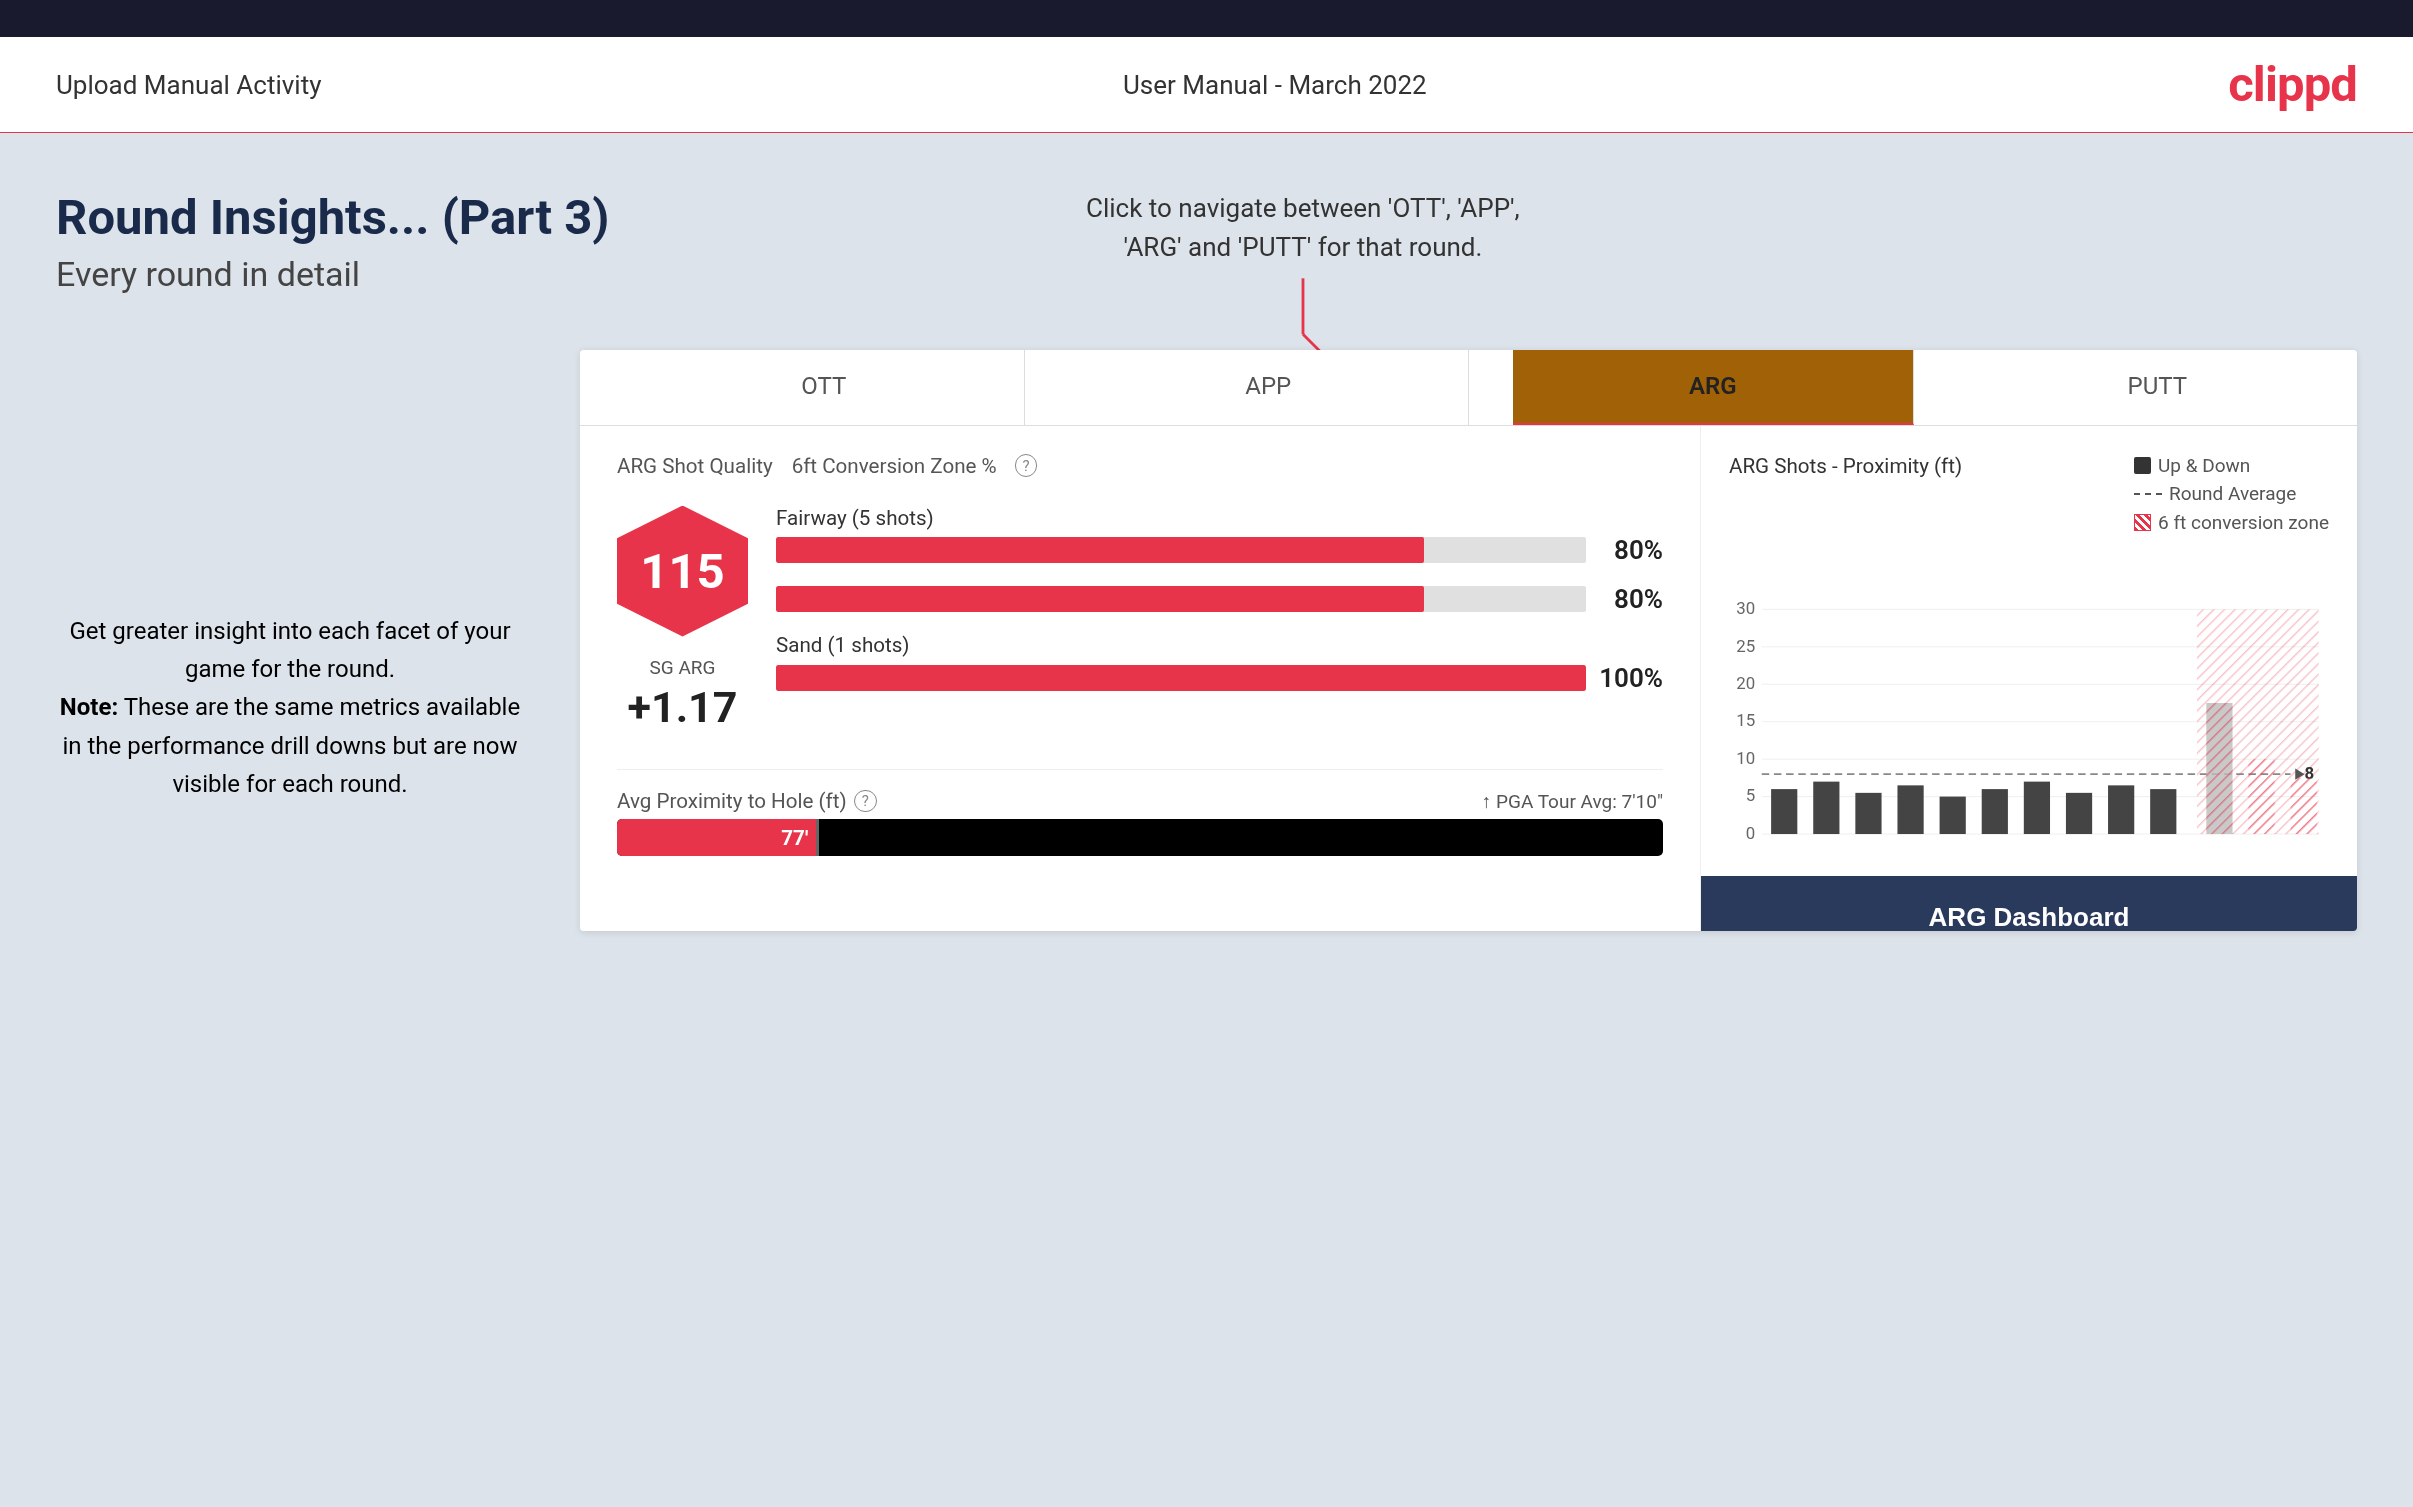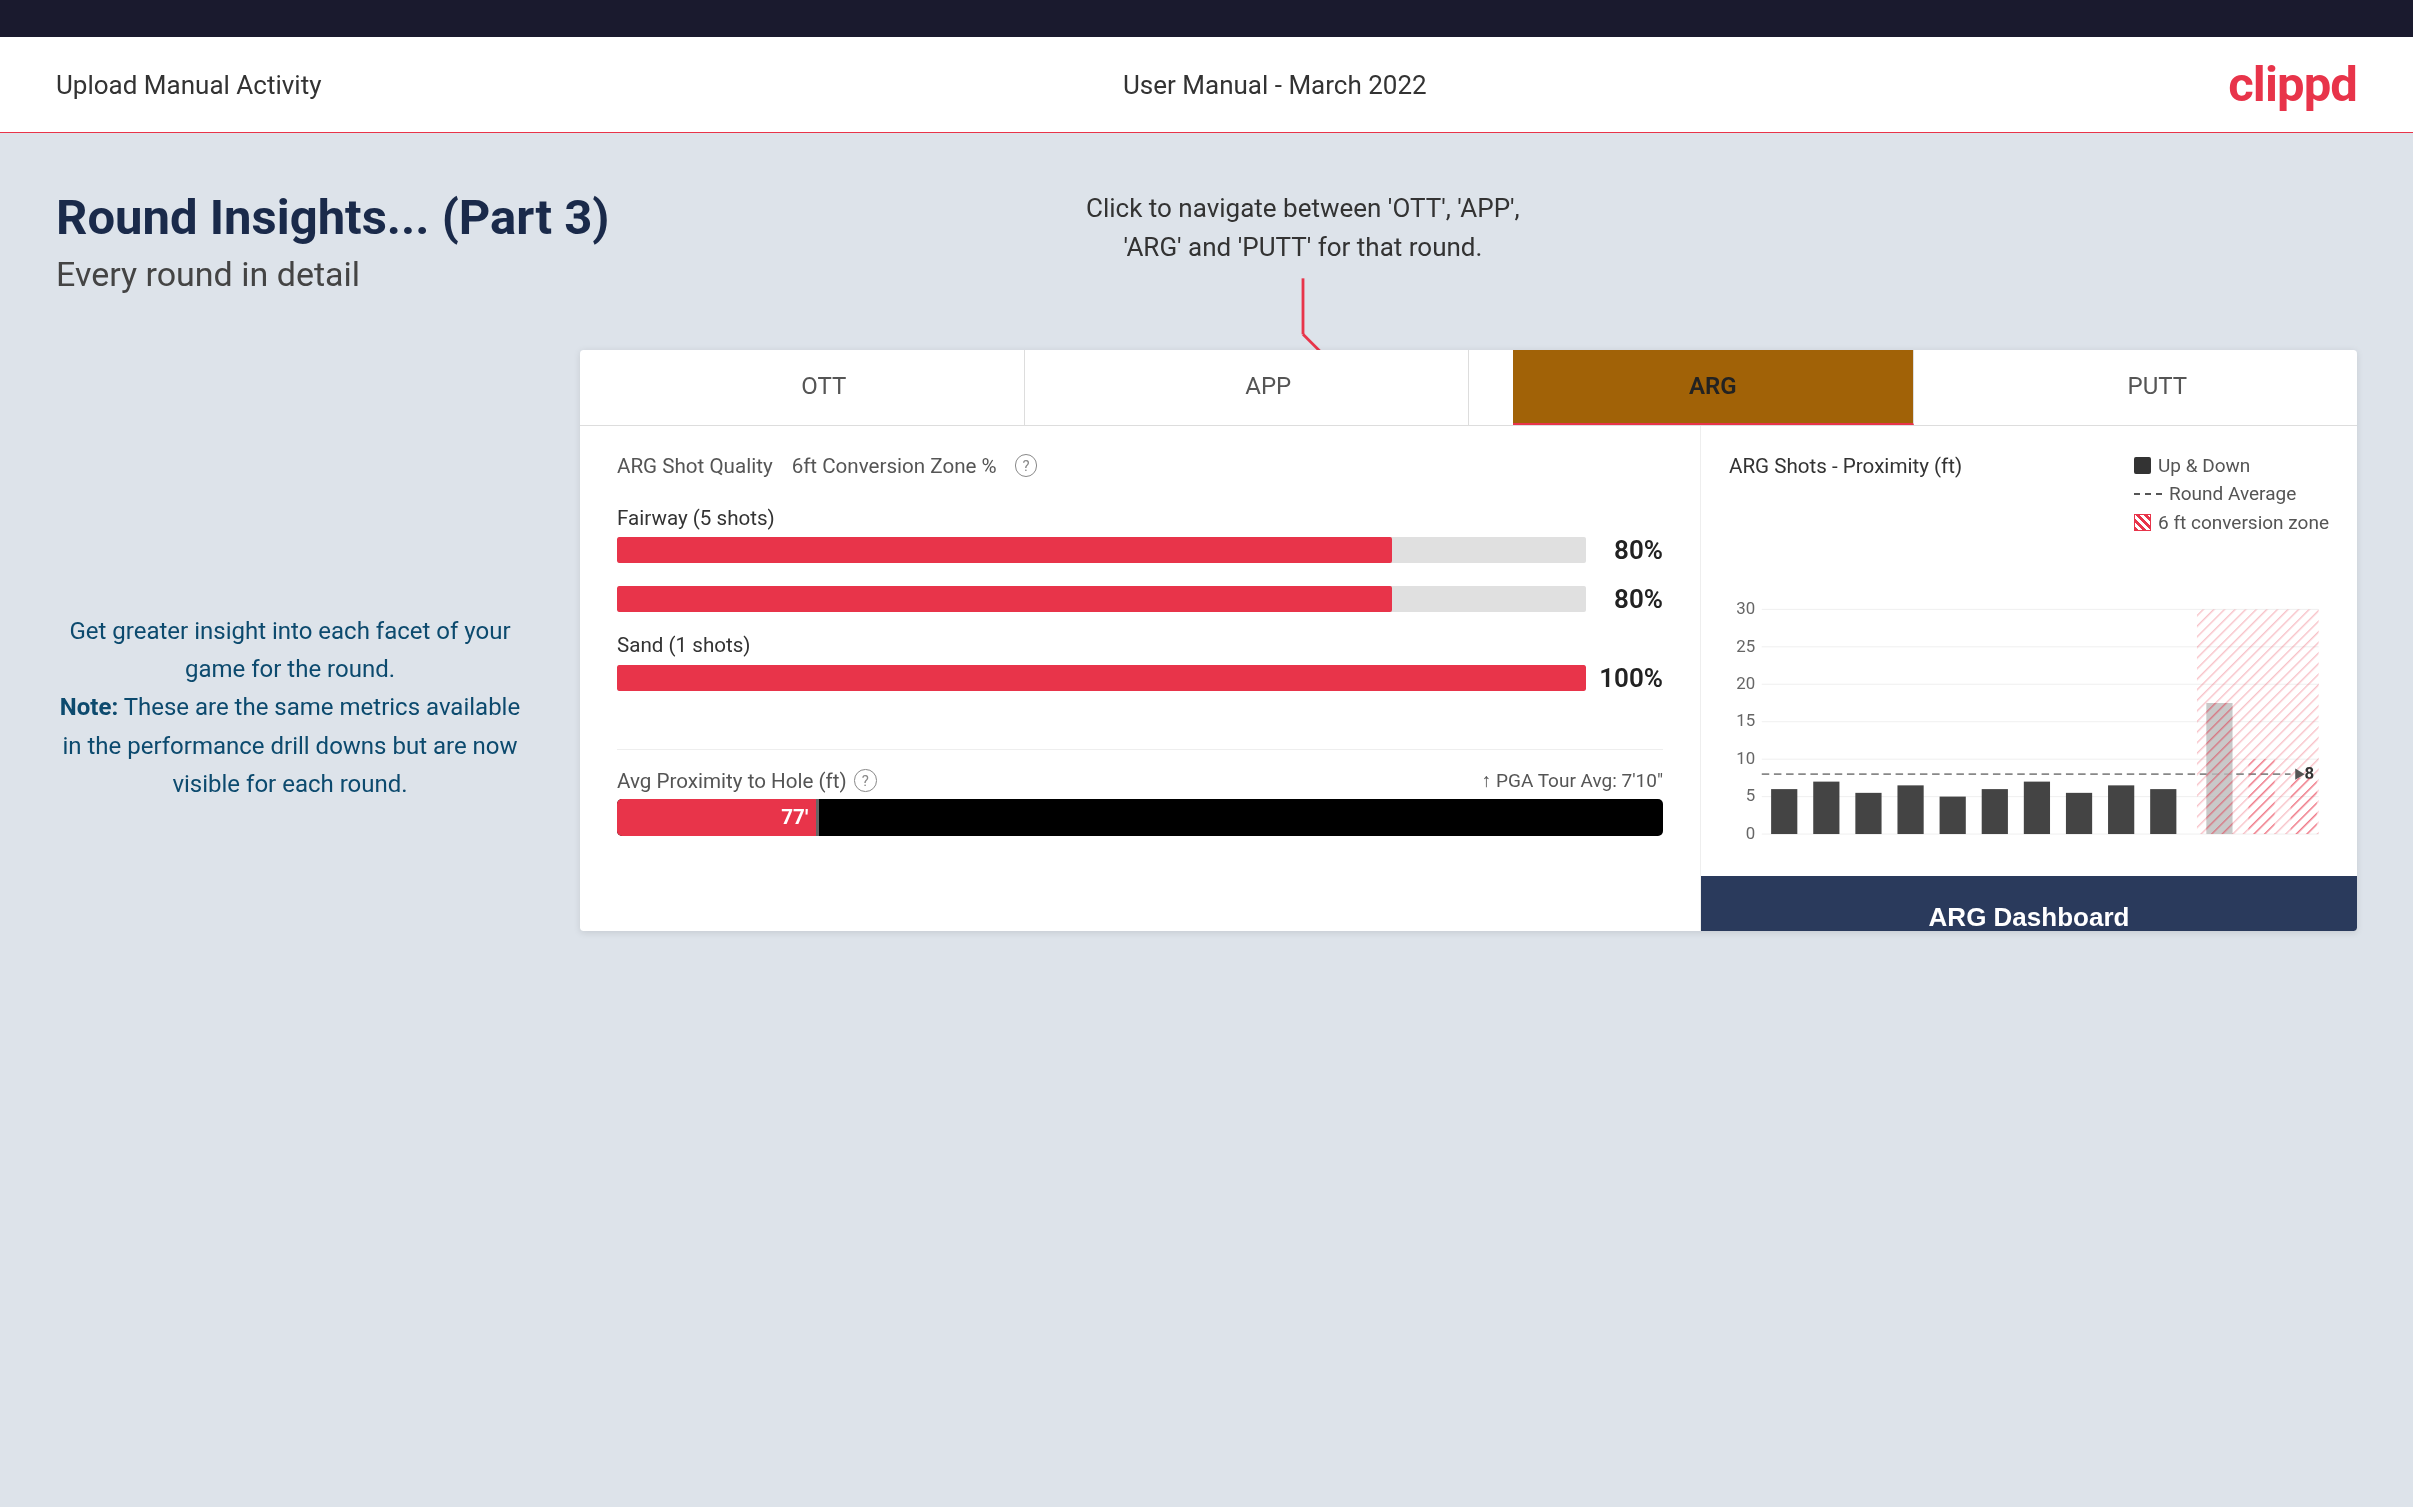--- a/index.html
+++ b/index.html
@@ -71,21 +71,21 @@
     }
 
     
     .left-panel {
       width: 468px;
       flex-shrink: 0;
       padding-top: 262px;
     }
     .left-panel-text {
       font-size: 24px;
-      color: #0c4a6e;
+      color: #000000;
       line-height: 1.6;
       text-align: center;
     }
     .left-panel-text strong {
       font-weight: 700;
     }
 
     
     .dashboard-card {
       flex: 1;
@@ -429,20 +429,29 @@
           <div class="shot-quality-header">
             <span class="shot-quality-label">ARG Shot Quality</span>
             <span class="conversion-zone-label">
               <span>6ft Conversion Zone %</span>
               <span class="help-icon">?</span>
             </span>
           </div>
 
           <div class="shot-quality-content">
 
+            <div class="hexagon-wrapper">
+              <div class="hexagon">
+                <span>115</span>
+              </div>
+              <div class="sg-arg-section">
+                <div class="sg-arg-label">SG ARG</div>
+                <div class="sg-arg-value">+1.17</div>
+              </div>
+            </div>
 
             <div class="bars-section">
               <div class="bar-item">
                 <div class="bar-label">Fairway (5 shots)</div>
                 <div class="bar-row">
                   <div class="bar-track">
                     <div class="bar-fill" style="width:80%"></div>
                   </div>
                   <span class="bar-percent">80%</span>
                 </div>

